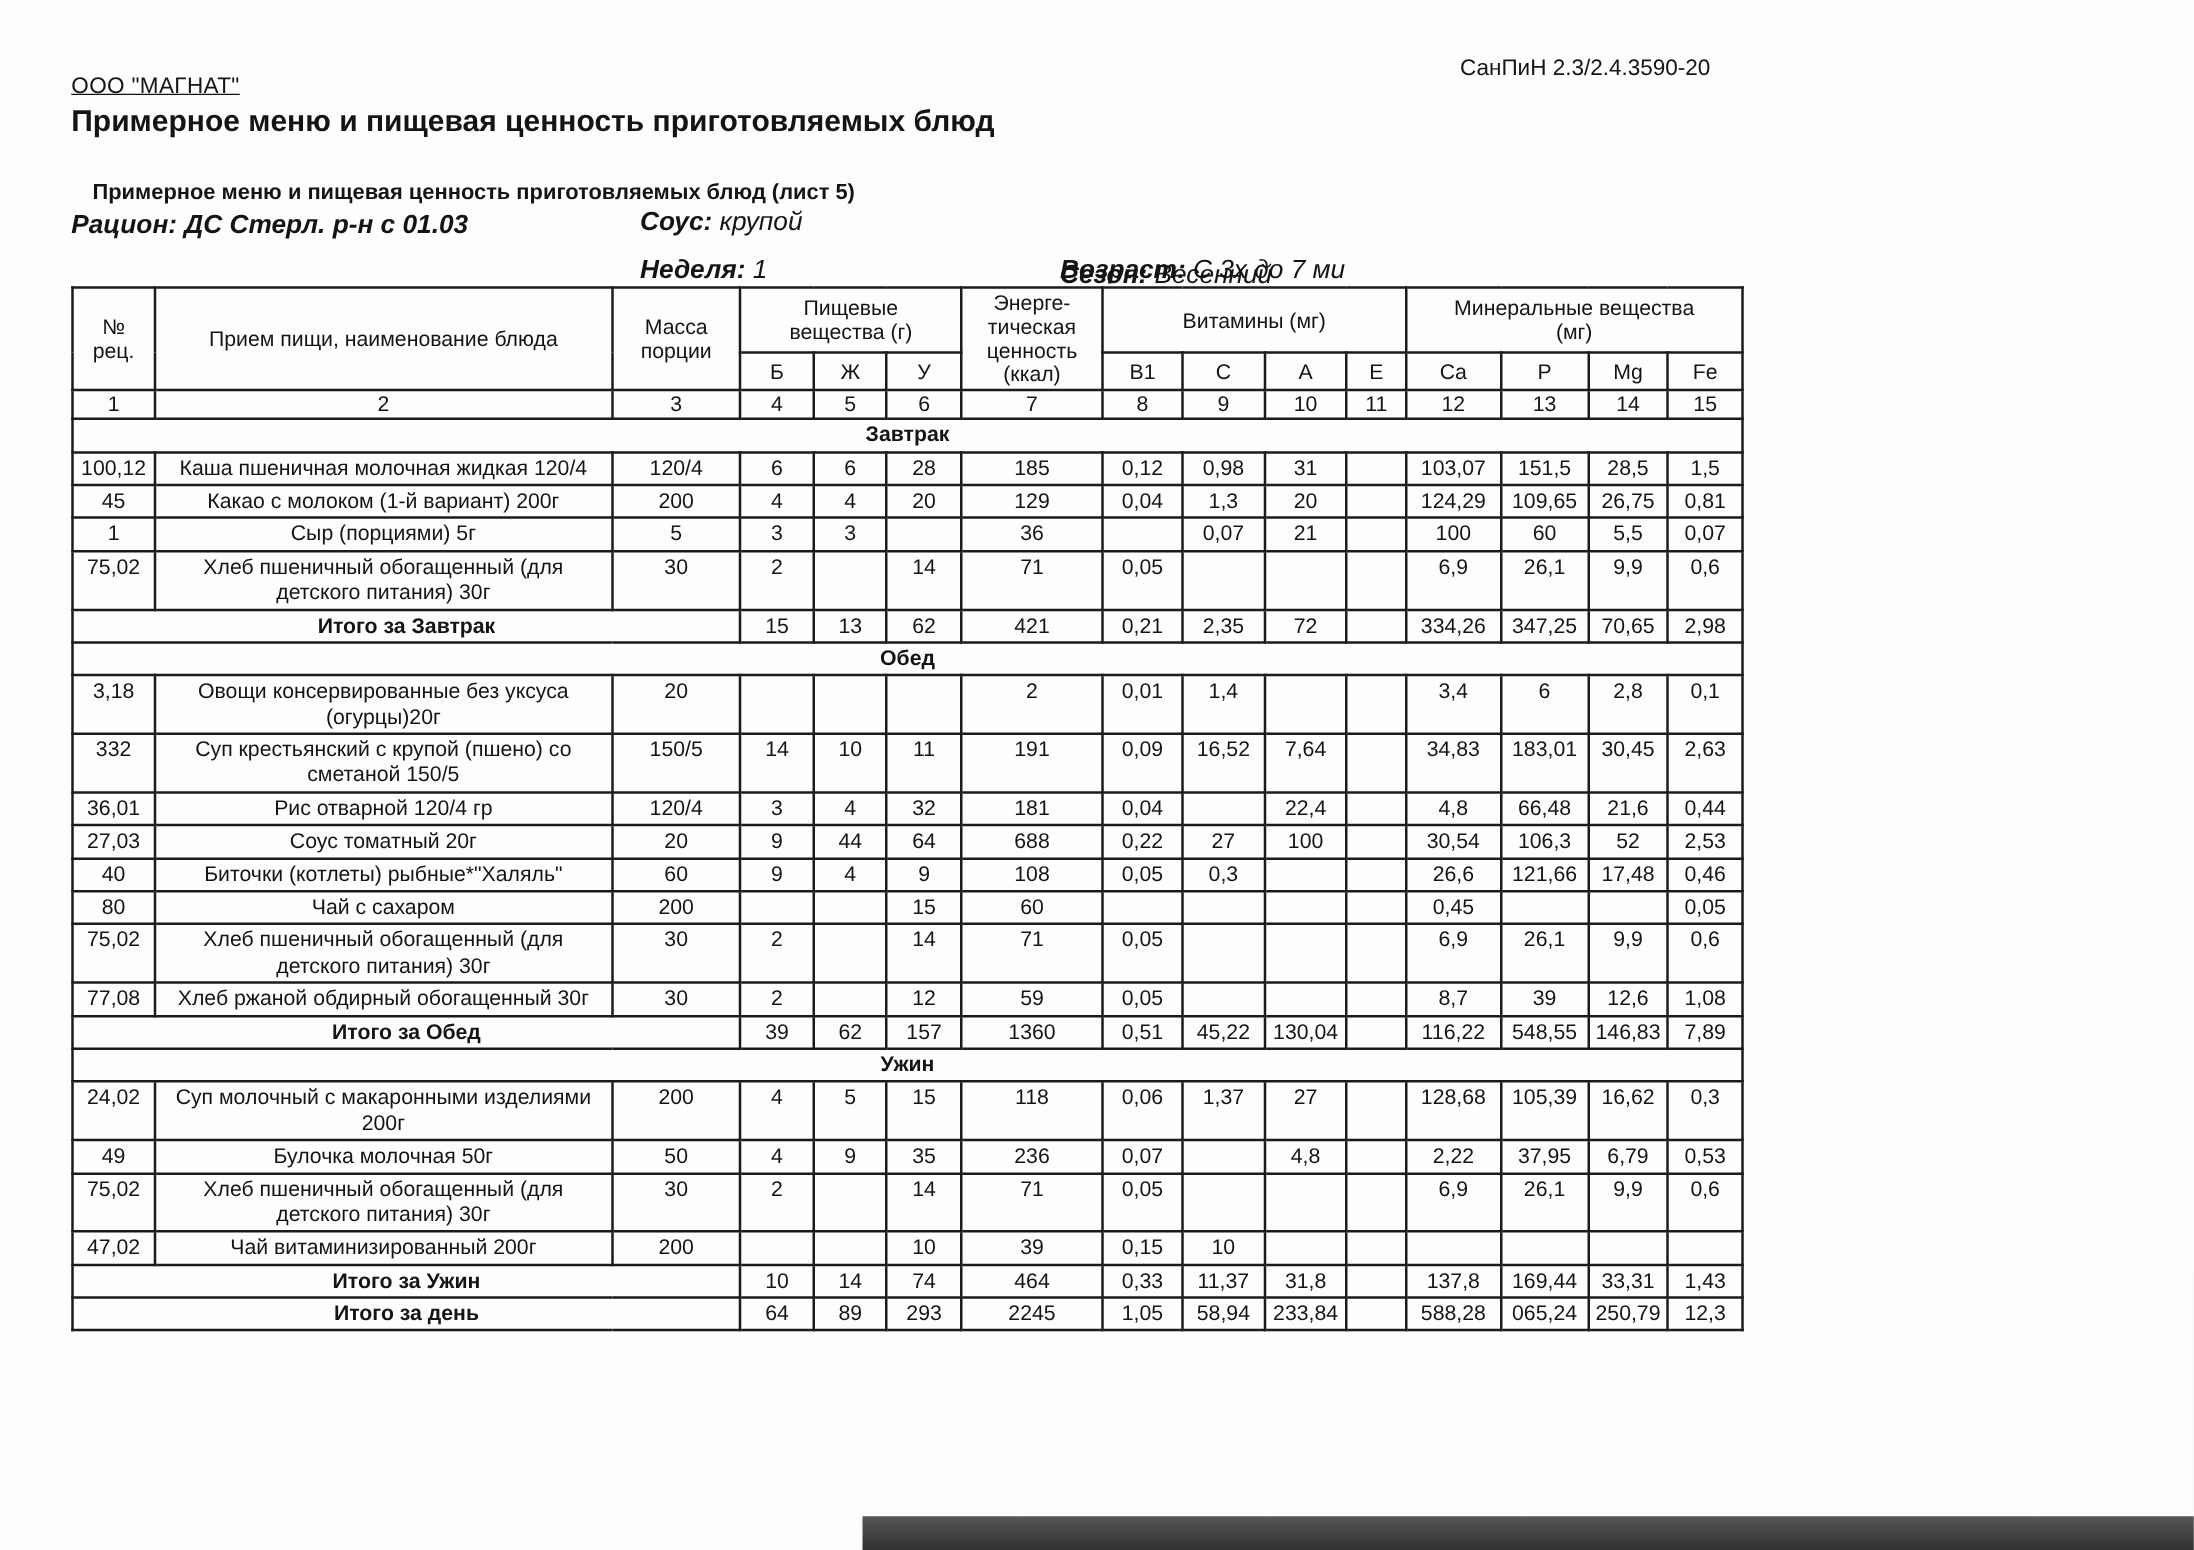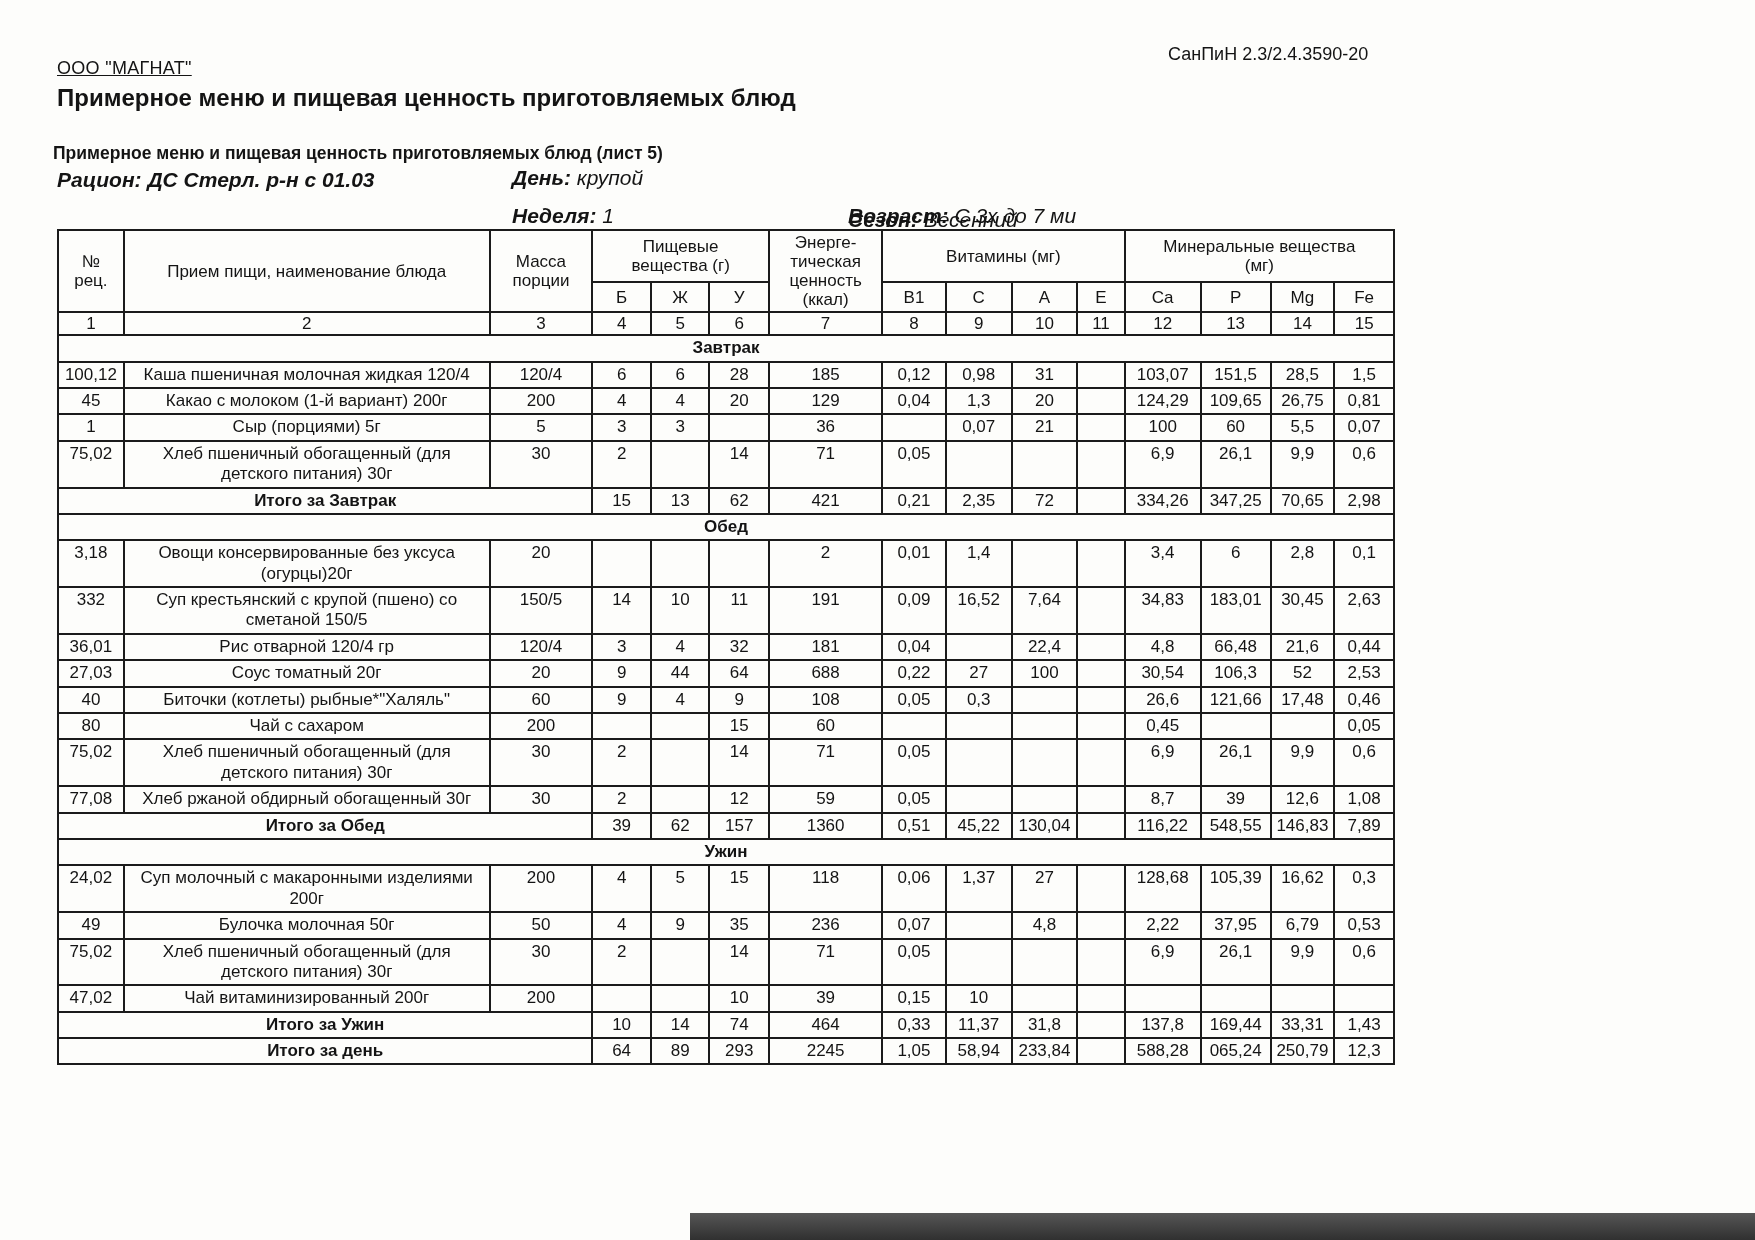--- a/index.html
+++ b/index.html
@@ -19,21 +19,21 @@
   }
   .regulation {
     position:absolute; left:1168px; top:44px;
     font-size:18px;
   }
   .title {
     position:absolute; left:57px; top:84px; width:1337px;
     text-align:left; font-size:24px; font-weight:bold;
   }
   .subtitle {
-    position:absolute; left:53px; top:143px;
+    position:absolute; left:74px; top:143px;
     font-size:17.5px; font-weight:bold;
   }
   .meta-item { position:absolute; font-size:21px; white-space:nowrap;font-style:italic; }
   .meta-item b { font-weight:bold; }
 
   table.menu {
     position:absolute; left:57px; top:229px; width:1338px;
     border-collapse:collapse; table-layout:fixed;
     font-size:17px;
   }
@@ -69,21 +69,21 @@
 
   <div class="org">ООО "МАГНАТ"</div>
   <div class="regulation">СанПиН 2.3/2.4.3590-20</div>
   <div class="title">Примерное меню и пищевая ценность приготовляемых блюд</div>
   <div class="subtitle">Примерное меню и пищевая ценность приготовляемых блюд (лист 5)</div>
 
   <div class="meta-item" style="left:57px; top:168px;">
     <b>Рацион:</b>&nbsp;<b>ДС Стерл. р-н с 01.03</b>
   </div>
   <div class="meta-item" style="left:512px; top:166px;">
-    <b>День:</b>&nbsp;<span>крупой</span>
+    <b>Соус:</b>&nbsp;<span>крупой</span>
   </div>
   <div class="meta-item" style="left:848px; top:163px;margin-top:45px;">
     <b>Сезон:</b>&nbsp;<span>Весенний</span>
   </div>
   <div class="meta-item" style="left:512px; top:191px;margin-top:13px;">
     <b>Неделя:</b>&nbsp;<span>1</span>
   </div>
   <div class="meta-item" style="left:848px; top:204px;">
     <b>Возраст:</b>&nbsp;<span>С 3х до 7 ми</span>
   </div>

